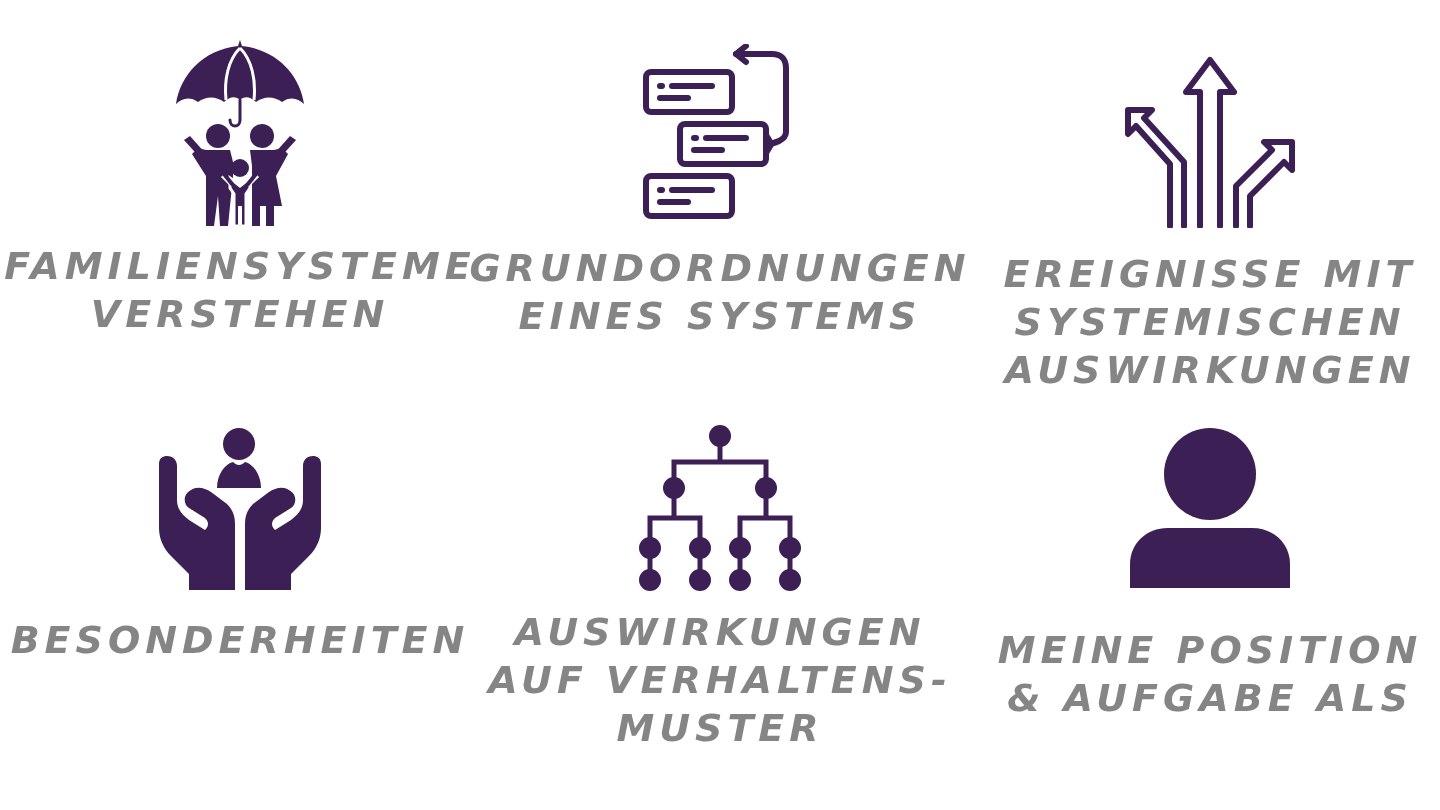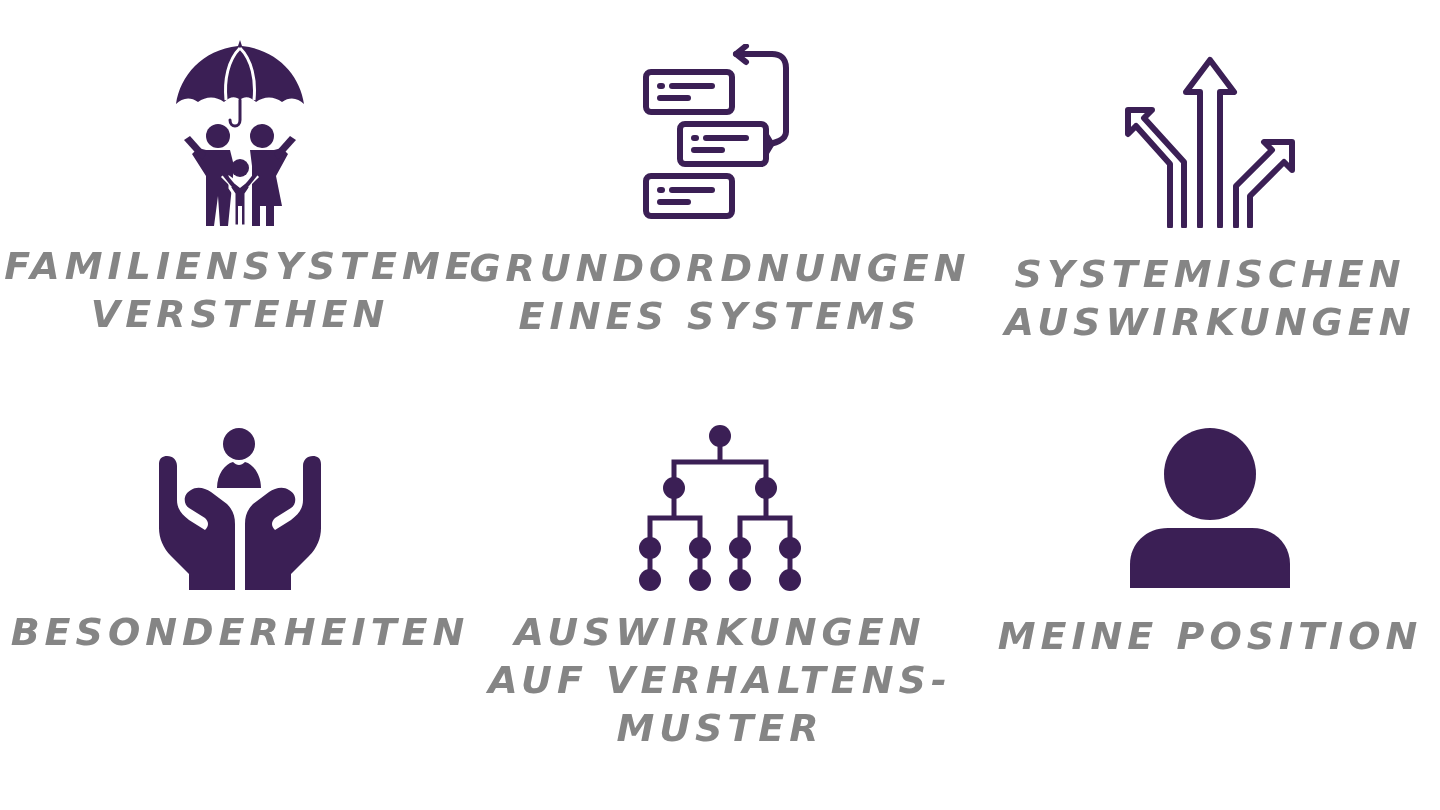--- a/index.html
+++ b/index.html
@@ -115,38 +115,39 @@
       <g fill="none" stroke="#3b1f55" stroke-width="6" stroke-linejoin="round" stroke-linecap="round">
 
         <path d="M78 172 L78 38 L64 38 L88 6 L112 38 L98 38 L98 172"></path>
 
         <path d="M48 172 L48 110 L14 72 L6 80 L6 56 L30 56 L22 64 L62 108 L62 172"></path>
 
         <path d="M114 172 L114 132 L150 96 L142 88 L170 88 L170 116 L162 108 L128 142 L128 172"></path>
       </g>
     </svg>
     <p class="label" style="margin-top:22px;">
+      <span>Ereignisse mit</span>
       <span>systemischen</span>
       <span>Auswirkungen</span>
     </p>
   </div>
 
   <div class="tile" style="left:40px; top:424px; width:400px;">
     <svg class="icon" width="170" height="170" viewBox="0 0 170 170">
       <g fill="#3b1f55">
 
         <circle cx="84" cy="20" r="16"></circle>
         <path d="M62 64 C62 50 70 40 78 38 C82 42 86 42 90 38 C98 40 106 50 106 64 Z"></path>
 
         <path d="M4 40 C4 34 8 32 12 32 C18 32 22 36 22 42 L22 76 C22 84 26 90 34 96 L50 106 C54 102 54 98 50 94 L34 84 C28 80 28 70 36 66 C42 62 50 64 56 68 L72 80 C78 86 80 92 80 100 L80 166 L34 166 L34 150 L16 132 C8 124 4 114 4 104 Z"></path>
 
         <path d="M166 40 C166 34 162 32 158 32 C152 32 148 36 148 42 L148 76 C148 84 144 90 136 96 L120 106 C116 102 116 98 120 94 L136 84 C142 80 142 70 134 66 C128 62 120 64 114 68 L98 80 C92 86 90 92 90 100 L90 166 L136 166 L136 150 L154 132 C162 124 166 114 166 104 Z"></path>
       </g>
     </svg>
-    <p class="label" style="margin-top:14px;">
+    <p class="label" style="margin-top:22px;">
       <span>Besonderheiten</span>
     </p>
   </div>
 
   <div class="tile" style="left:520px; top:424px; width:400px;">
     <svg class="icon" width="172" height="170" viewBox="0 0 172 170">
       <g stroke="#3b1f55" stroke-width="5" fill="none">
         <line x1="86" y1="14" x2="86" y2="38"></line>
         <polyline points="40,62 40,38 132,38 132,62"></polyline>
         <line x1="40" y1="62" x2="40" y2="92"></line>
@@ -179,18 +180,19 @@
     </p>
   </div>
 
   <div class="tile" style="left:1010px; top:428px; width:400px;">
     <svg class="icon" width="164" height="164" viewBox="0 0 164 164">
       <g fill="#3b1f55">
         <circle cx="82" cy="46" r="46"></circle>
         <path d="M2 160 L2 136 C2 116 18 100 40 100 L124 100 C146 100 162 116 162 136 L162 160 Z"></path>
       </g>
     </svg>
-    <p class="label" style="margin-top:20px;">
+    <p class="label" style="margin-top:34px;">
       <span>Meine Position</span>
+      <span>&amp; Aufgabe als</span>
     </p>
   </div>
 
 </div>
 
 </body></html>

